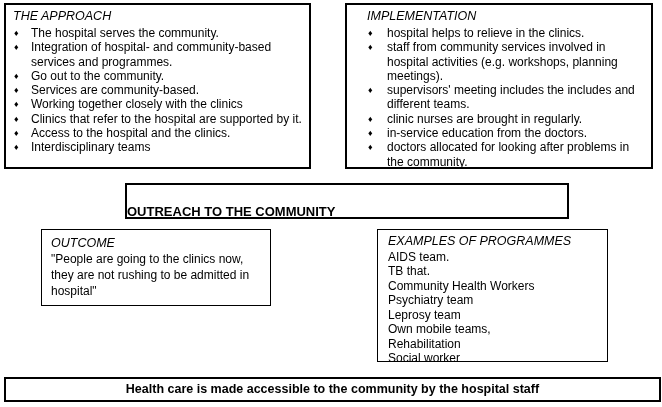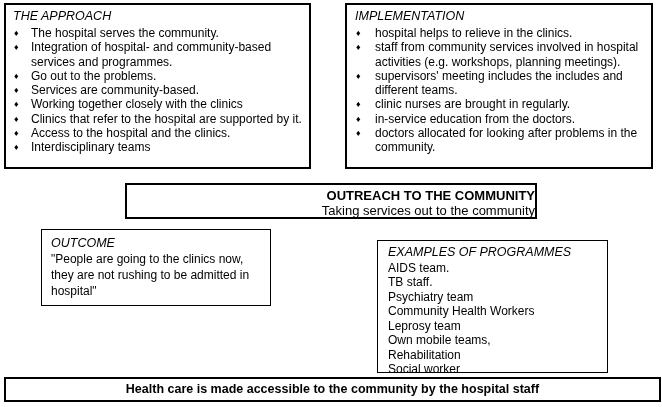--- a/index.html
+++ b/index.html
@@ -48,48 +48,48 @@
     padding-left: 1px;
   }
   .item-text { line-height: 14.3px; }
 
   #approach-box {
     left: 4px; top: 3px; width: 307px; height: 166px;
     padding: 4px 0 0 7px;
   }
   #implementation-box {
     left: 345px; top: 3px; width: 308px; height: 166px;
-    padding: 4px 4px 0 8px;
+    padding: 4px 4px 0 20px;
   }
   #implementation-box .box-subtitle {
     margin: 0 0 1px 0;
     line-height: 14.3px;
   }
   #outreach-box {
-    left: 125px; top: 183px; width: 412px; height: 36px;
-    text-align: right;
-    padding-top: 3px;
+    left: 125px; top: 183px; width: 444px; height: 36px;
+    text-align: left;
+    padding-top: 19px;
   }
   #outreach-box .outreach-title {
     font-weight: bold;
     font-size: 13px;
     line-height: 15px;
   }
   #outreach-box .outreach-subtitle {
     font-size: 13px;
     line-height: 15px;
   }
   #outcome-box {
     left: 41px; top: 229px; width: 230px; height: 77px;
     padding: 5px 8px 16px 9px;
   }
   #outcome-box .box-title { margin-bottom: 0; line-height: 16px; }
   #outcome-box .quote-text { line-height: 16px; }
   #examples-box {
-    left: 377px; top: 240px; width: 231px; height: 133px;
+    left: 377px; top: 229px; width: 231px; height: 133px;
     padding: 4px 6px 0 10px;
   }
   #examples-box .box-title { margin-bottom: 1px; line-height: 14.5px; }
   #examples-box li { line-height: 14.5px; }
   #footer-bar {
     left: 4px; top: 377px; width: 657px; height: 25px;
     text-align: center;
     font-weight: bold;
     font-size: 12.5px;
     padding-top: 3px;
@@ -109,21 +109,21 @@
           <span class="item-text">The hospital serves the community.</span>
         </li>
 
         <li class="bullet-item">
           <span class="bullet">♦</span>
           <span class="item-text">Integration of hospital- and community-based services and programmes.</span>
         </li>
 
         <li class="bullet-item">
           <span class="bullet">♦</span>
-          <span class="item-text">Go out to the problems.</span>
+          <span class="item-text">Go out to the community.</span>
         </li>
 
         <li class="bullet-item">
           <span class="bullet">♦</span>
           <span class="item-text">Services are community-based.</span>
         </li>
 
         <li class="bullet-item">
           <span class="bullet">♦</span>
           <span class="item-text">Working together closely with the clinics</span>
@@ -191,25 +191,25 @@
     <div class="box-title">OUTCOME</div>
     <div class="quote-text">"People are going to the clinics now, they are not rushing to be admitted in hospital"</div>
   </div>
 
   <div class="box thin" id="examples-box">
     <div class="box-title">EXAMPLES OF PROGRAMMES</div>
     <ul class="plain-list">
 
         <li>AIDS team.</li>
 
-        <li>TB staff.</li>
+        <li>TB that.</li>
+
+        <li>Community Health Workers</li>
 
         <li>Psychiatry team</li>
-
-        <li>Community Health Workers</li>
 
         <li>Leprosy team</li>
 
         <li>Own mobile teams,</li>
 
         <li>Rehabilitation</li>
 
         <li>Social worker</li>
       </ul>
   </div>

